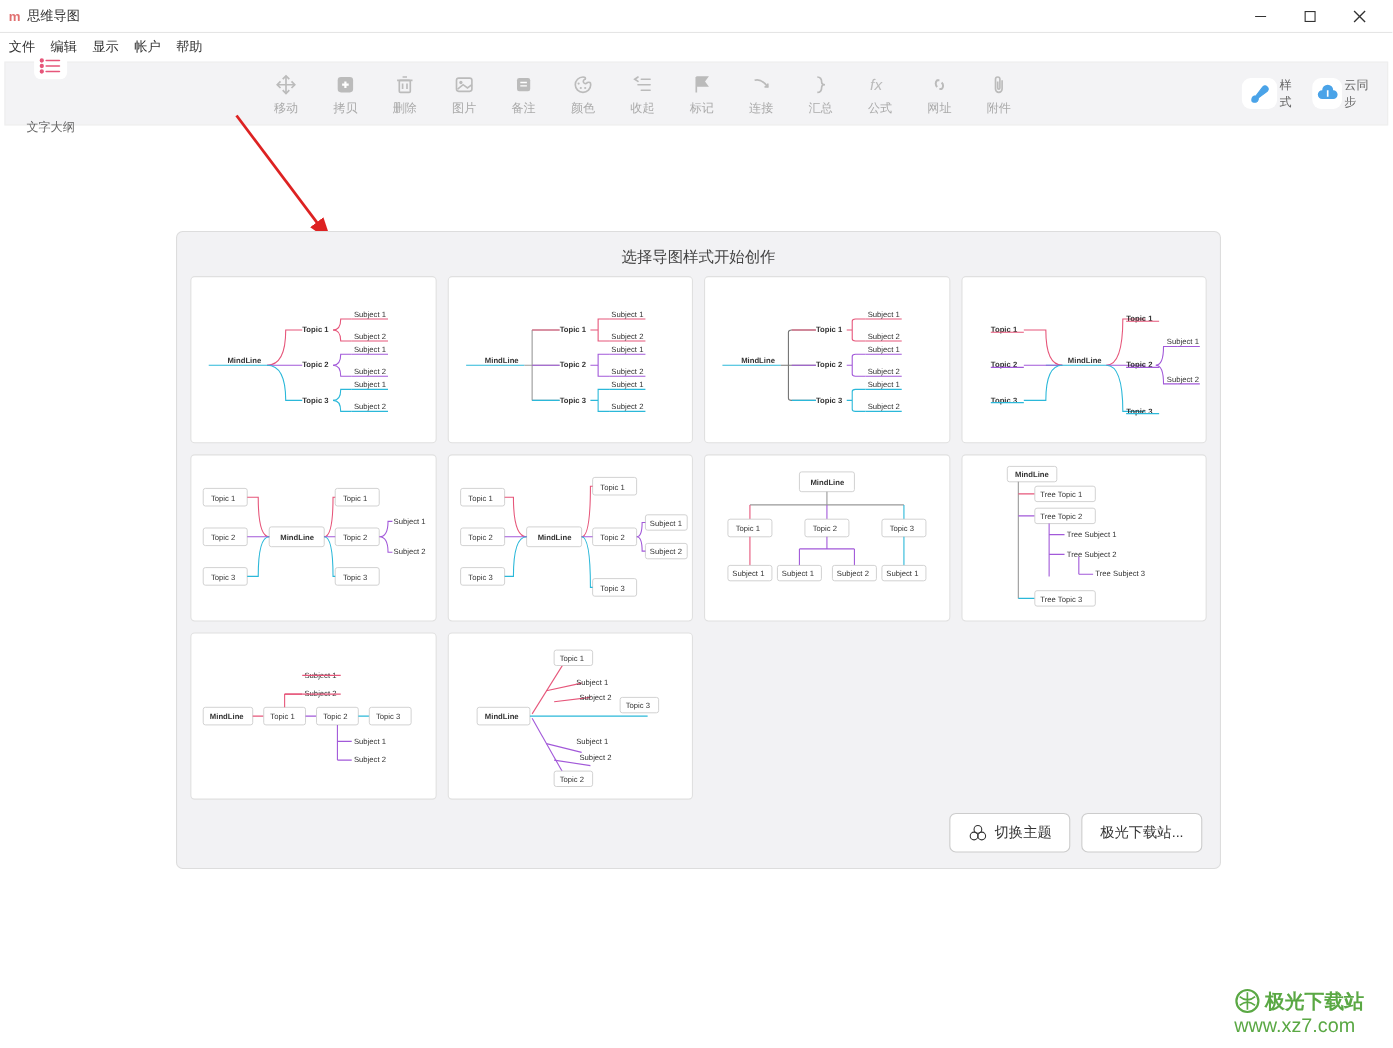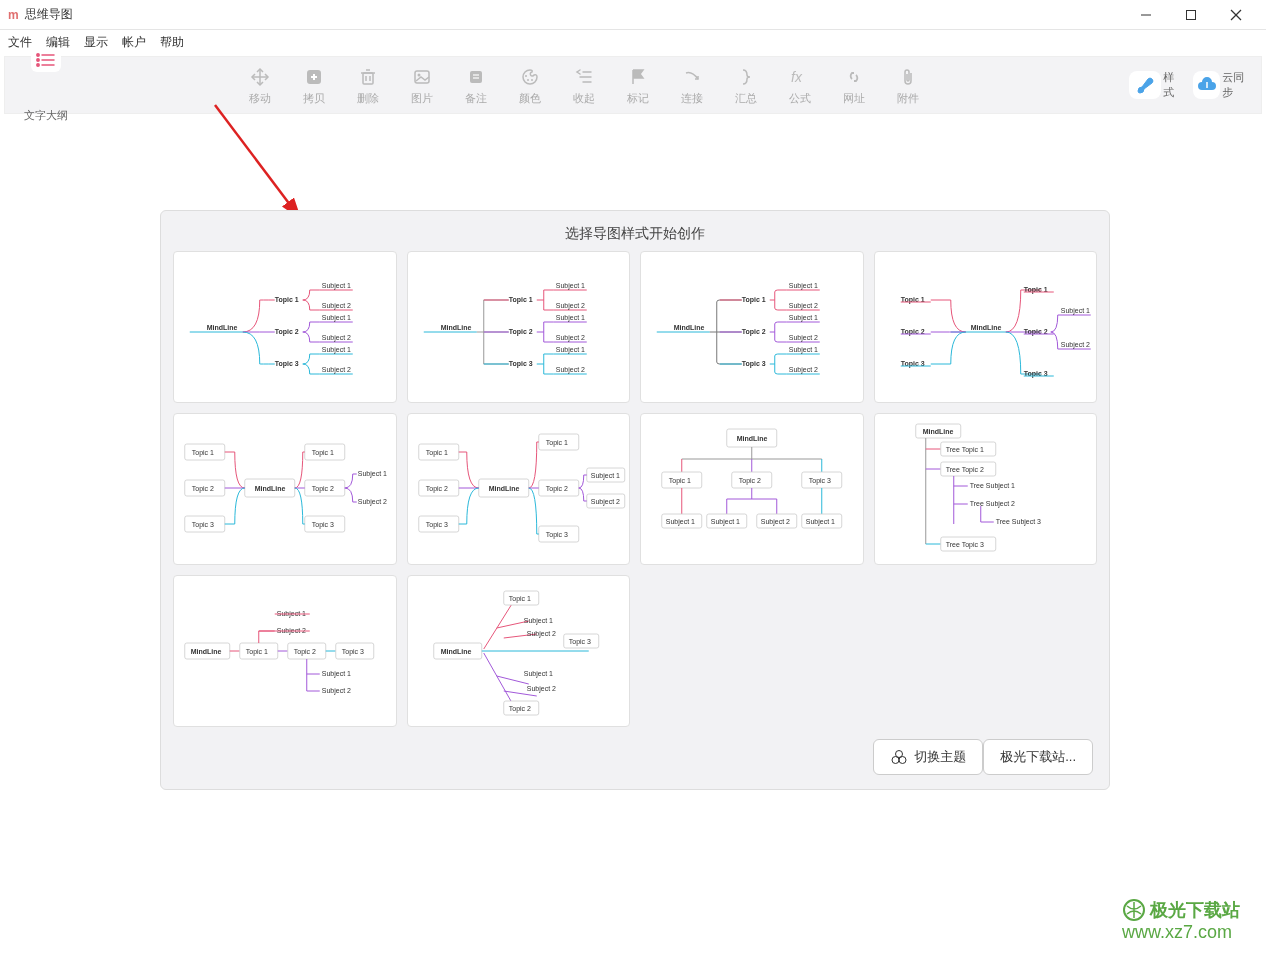--- a/index.html
+++ b/index.html
@@ -28,21 +28,21 @@
 
 .dialog { position: absolute; top: 210px; left: 160px; width: 950px; background: #f2f2f4; border: 1px solid #ddd; border-radius: 6px; padding: 12px; }
 .dialog-title { text-align: center; font-size: 14px; color: #444; padding: 2px 0 8px; }
 .grid { display: grid; grid-template-columns: repeat(4, 1fr); gap: 10px; }
 .card { background: #fff; border: 1px solid #e0e0e0; border-radius: 4px; height: 152px; display: flex; align-items: center; justify-content: center; overflow: hidden; }
 .card svg { width: 100%; height: 100%; }
 .card text { font-size: 7px; fill: #333; font-family: Arial; }
 .card .bold { font-weight: bold; }
 .card rect.box { fill: #fff; stroke: #ccc; stroke-width: 0.8; rx: 2; }
 
-.footer { display: flex; justify-content: flex-end; padding: 12px 4px 2px; }
+.footer { display: flex; justify-content: flex-end; gap: 10px; padding: 12px 4px 2px; }
 .btn { background: #fff; border: 1px solid #ccc; border-radius: 6px; padding: 8px 16px; font-size: 13px; color: #333; display: flex; align-items: center; gap: 6px; }
 
 .watermark { position: absolute; right: 26px; bottom: 10px; text-align: left; }
 .watermark .line1 { font-size: 18px; font-weight: bold; display: flex; align-items: center; gap: 4px; justify-content: flex-end; }
 .watermark .line2 { font-size: 18px; color: #5aa844; }
 .wm1 { color: #5aa844; }
 </style>
 </head>
 <body>
 

